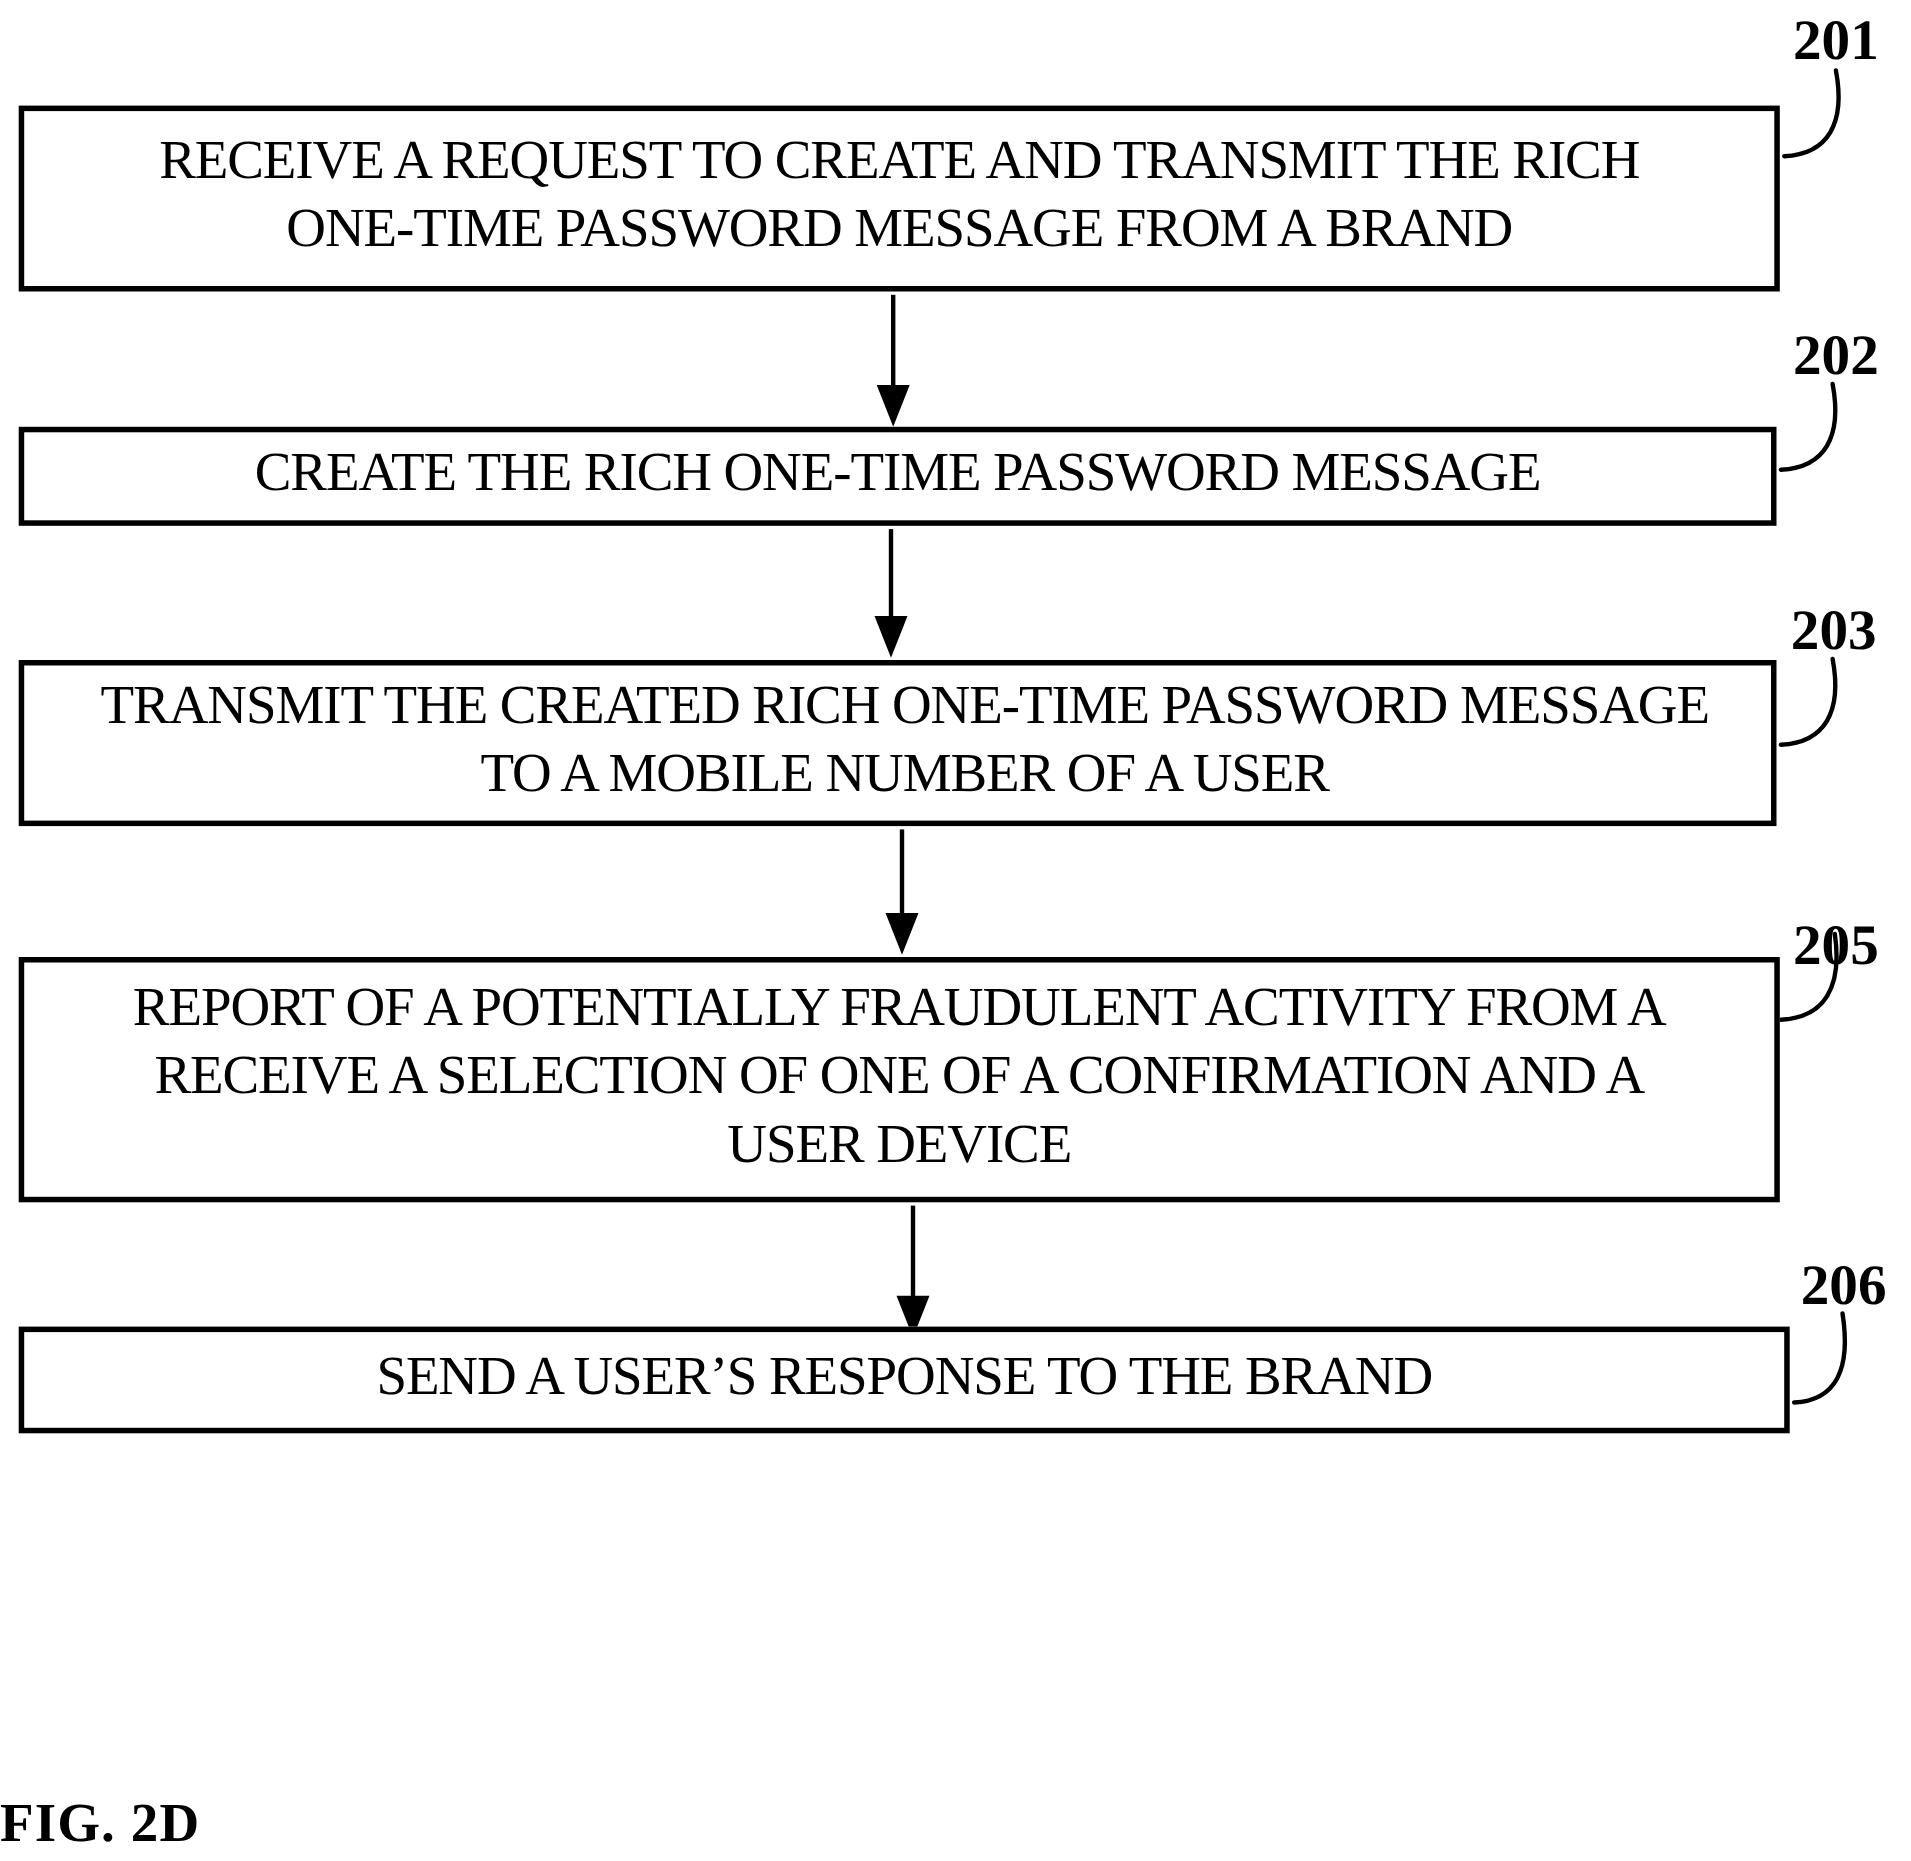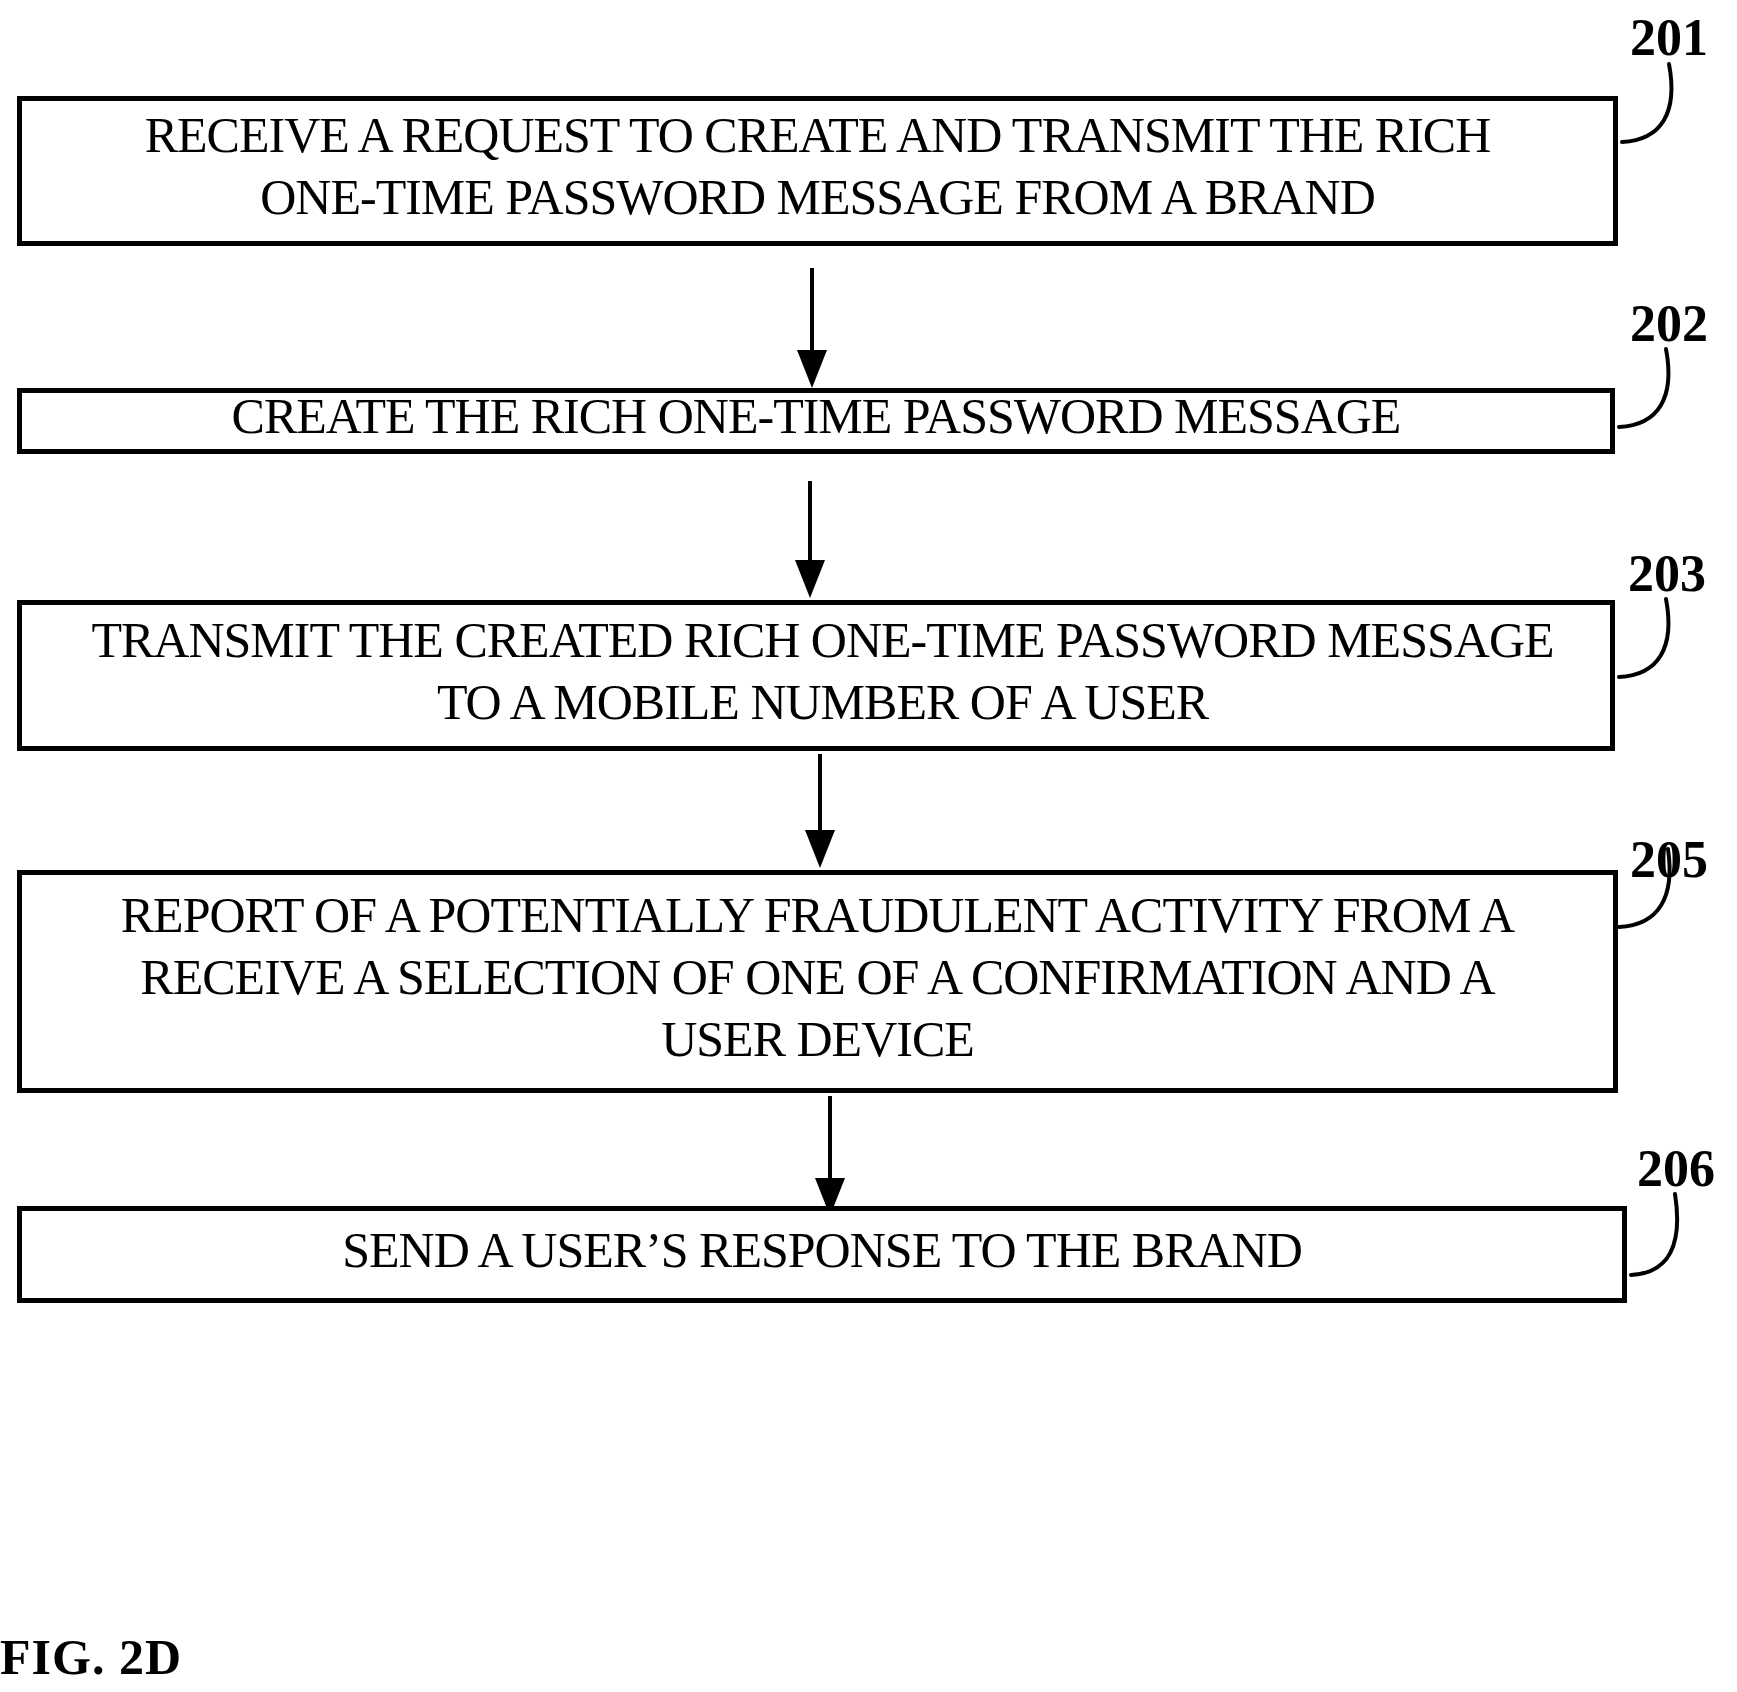--- a/index.html
+++ b/index.html
@@ -27,22 +27,22 @@
     flex-direction: column;
     justify-content: center;
     align-items: center;
     text-align: center;
     font-size: 50px;
     line-height: 62px;
     letter-spacing: -1px;
     padding: 0 30px 10px 30px;
   }
   .step-line { display: block; white-space: nowrap; }
-  .box-1 { left: 17px;  top: 96px;   width: 1601px; height: 150px; }
-  .box-2 { left: 17px;  top: 388px;  width: 1598px; height: 66px;  }
+  .box-1 { left: 17px;  top: 96px;   width: 1601px; height: 169px; }
+  .box-2 { left: 17px;  top: 388px;  width: 1598px; height: 90px;  }
   .box-3 { left: 17px;  top: 600px;  width: 1598px; height: 151px; padding-left: 43px; }
   .box-4 { left: 17px;  top: 870px;  width: 1601px; height: 223px; }
   .box-5 { left: 17px;  top: 1206px; width: 1610px; height: 97px; }
   .ref-label {
     position: absolute;
     font-weight: bold;
     font-size: 52px;
     line-height: 52px;
     letter-spacing: 0;
   }

